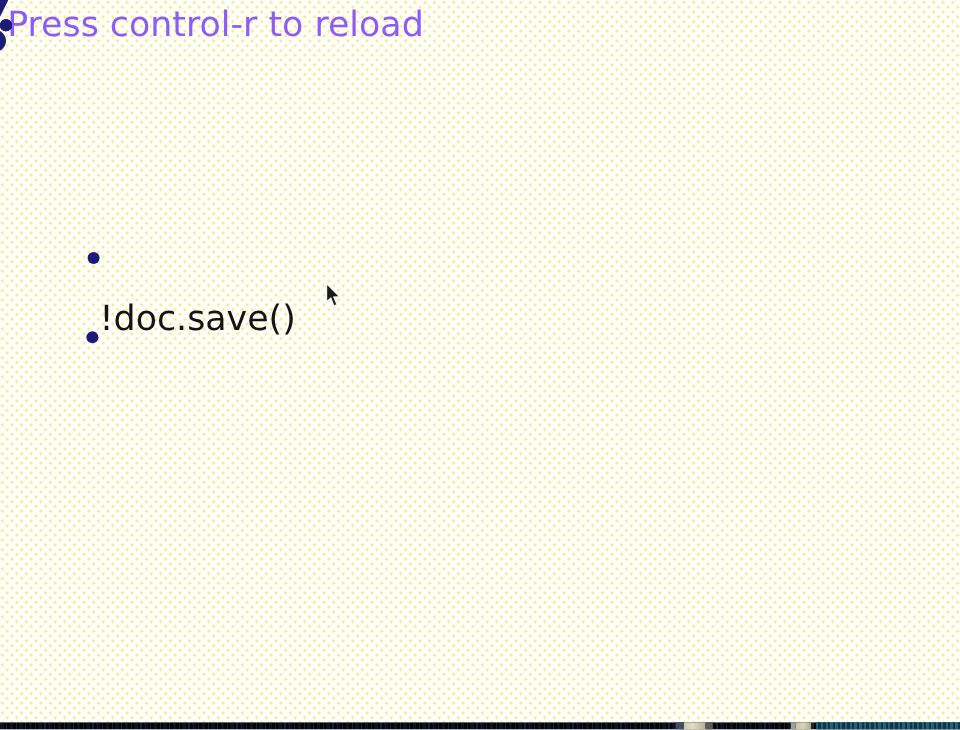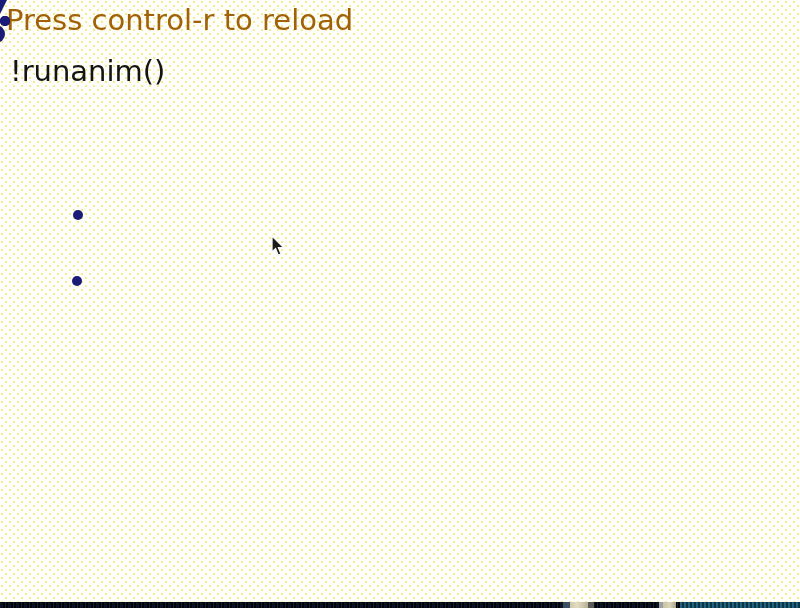--- a/index.html
+++ b/index.html
@@ -8,21 +8,21 @@
     font-family:"DejaVu Sans","Liberation Sans",sans-serif;
     background-color:#fdfdfc;
     background-image:
       radial-gradient(circle, rgba(244,236,130,0.95) 0.9px, rgba(244,236,130,0) 1.5px),
       radial-gradient(circle, rgba(244,236,130,0.95) 0.9px, rgba(244,236,130,0) 1.5px);
     background-size:8px 8px, 8px 8px;
     background-position:2px 2px, 6px 6px;
   }
   .page-title{
     position:absolute;left:6px;top:6px;
-    font-size:29px;line-height:29px;color:#a16207;white-space:pre;
+    font-size:29px;line-height:29px;color:#8b5cf6;white-space:pre;
   }
   
   .edge-wedge{
     position:absolute;left:0;top:0;width:7px;height:14px;
     background:#1b1b78;
     clip-path:polygon(0 0,100% 0,0 100%);
   }
   .edge-halfdot{
     position:absolute;left:-13px;top:25px;width:18px;height:18px;
     border-radius:50%;background:#1b1b78;
@@ -58,27 +58,27 @@
 </head>
 <body>
 
 <div class="edge-wedge"></div>
 <div class="edge-halfdot"></div>
 
 <div class="page-title">Press control-r to reload</div>
 
 <div class="cmd">
   <span class="dot"></span>
+  <span class="lbl">!doc.save()</span>
 </div>
 <div class="cmd">
   <span class="dot"></span>
 </div>
 <div class="cmd">
   <span class="dot"></span>
-  <span class="lbl">!runanim()</span>
 </div>
 <div class="cmd">
   <span class="dot"></span>
 </div>
 <div class="cmd">
   <span class="dot"></span>
 </div>
 
 <svg class="cursor" viewBox="0 0 15 23" xmlns="http://www.w3.org/2000/svg">
   <path d="M2 1 L2 17 L5.6 13.6 L8.2 20.2 L11 19 L8.4 12.6 L13.4 12.4 Z" fill="#1a1a1a" stroke="#f5f5f5" stroke-width="1.3"></path>

